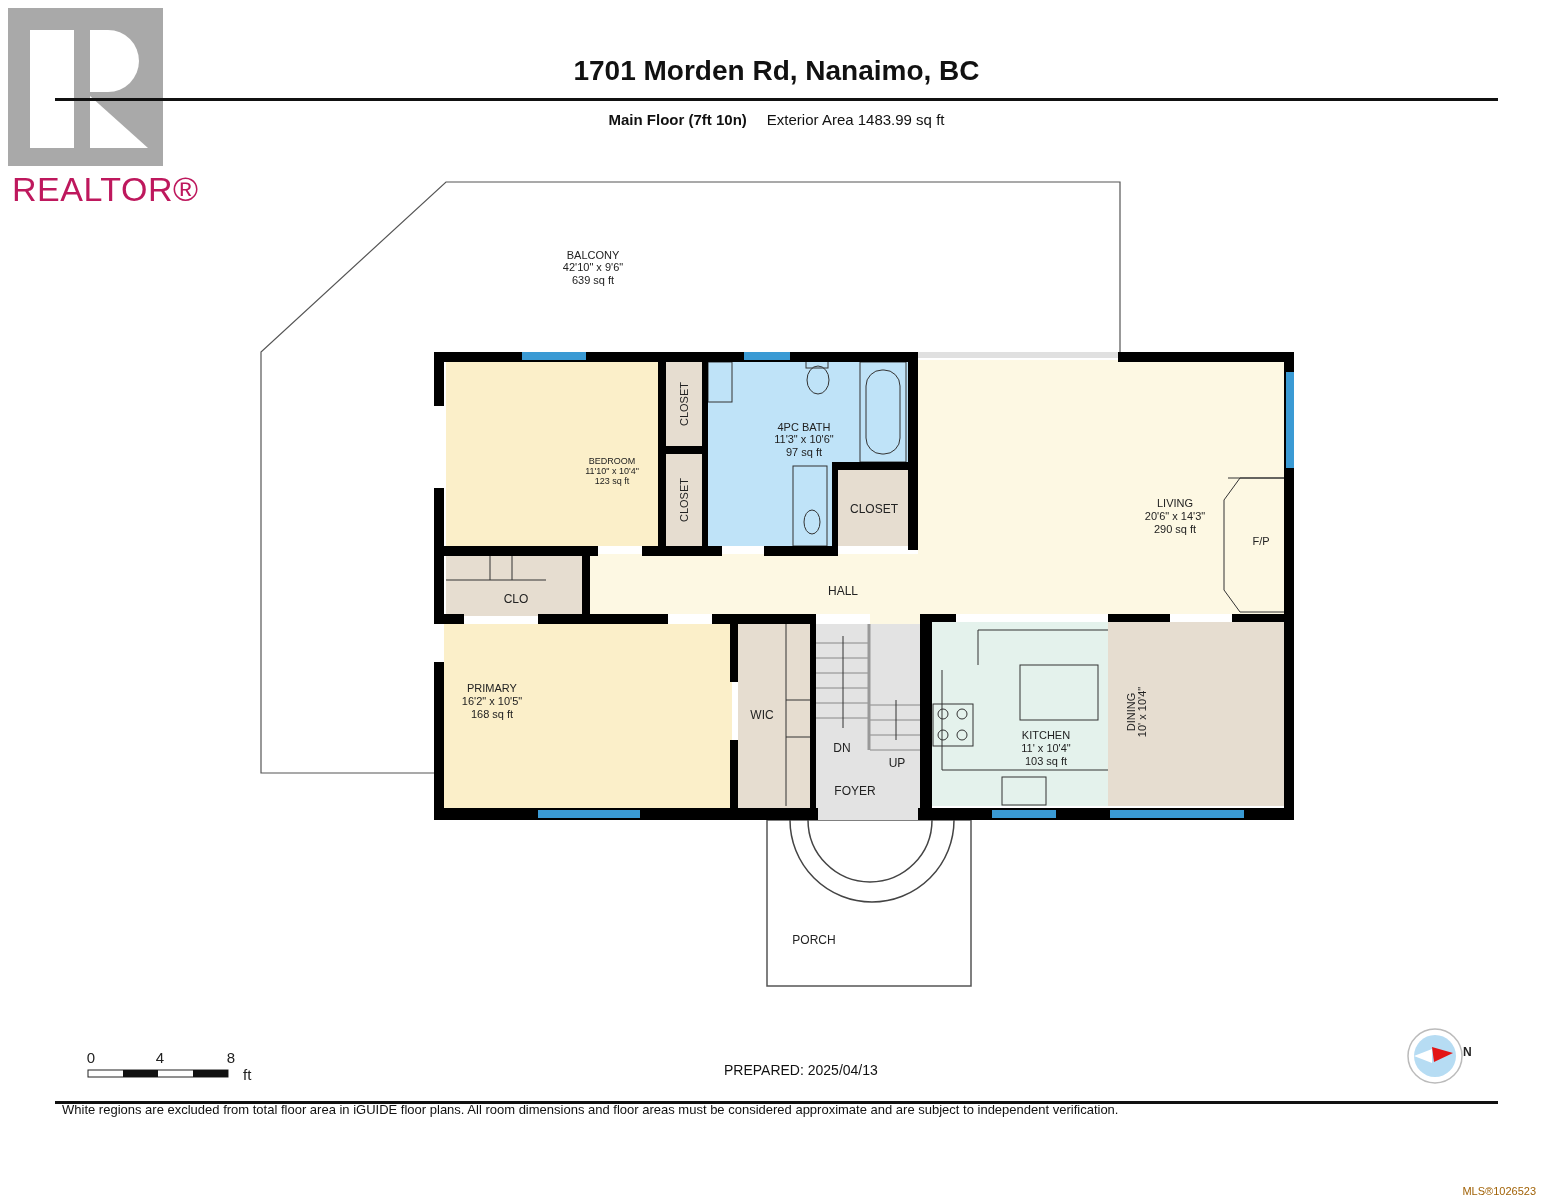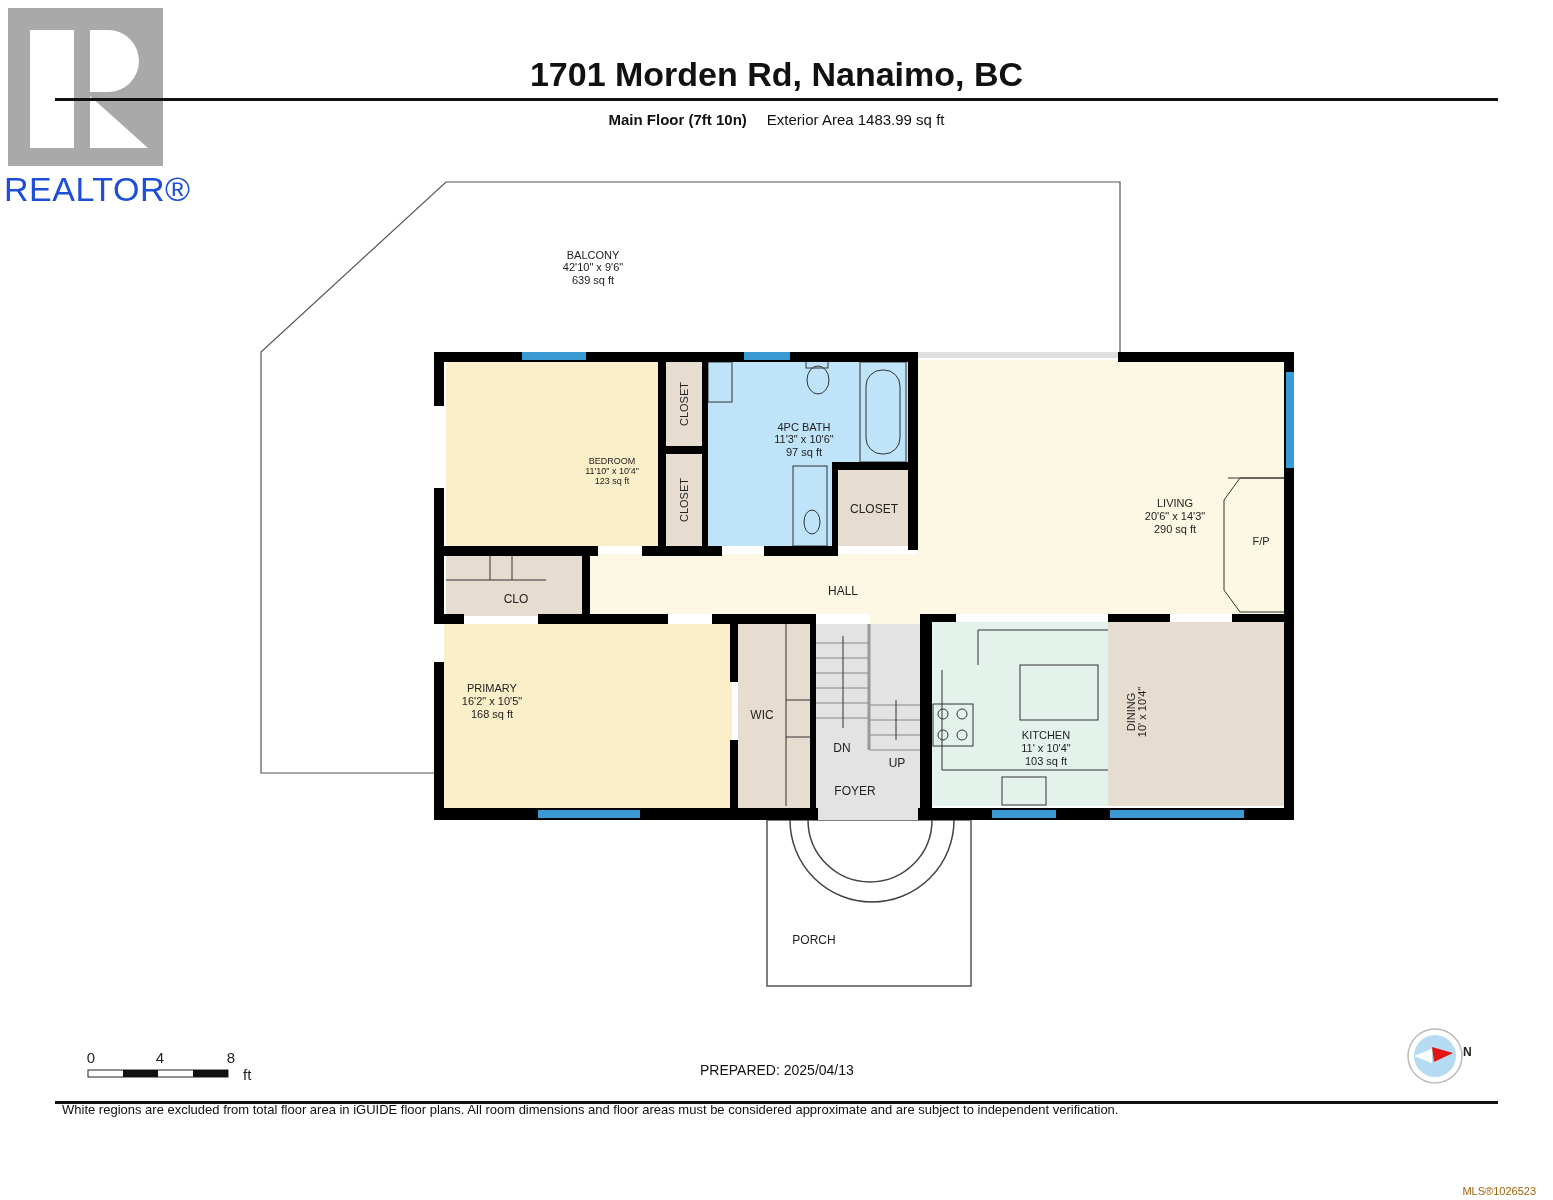--- a/index.html
+++ b/index.html
@@ -1,25 +1,25 @@
 <!DOCTYPE html>
 <html><head>
 <meta charset="utf-8">
 <style>
   html, body { margin:0; padding:0; background:#fff; }
   body { width:1553px; height:1200px; position:relative; overflow:hidden; font-family:"Liberation Sans", sans-serif; color:#111; }
   .abs { position:absolute; }
   #logo-box { left:8px; top:8px; width:155px; height:158px; background:#a9a9a9; }
-  #logo-text { left:4px; top:170px; font-size:34px; color:#1d4ed8; letter-spacing:0.5px; }
-  #title { left:0; width:1553px; top:55px; text-align:center; font-weight:bold; font-size:34px; }
+  #logo-text { left:12px; top:170px; font-size:34px; color:#be185d; letter-spacing:0.5px; }
+  #title { left:0; width:1553px; top:55px; text-align:center; font-weight:bold; font-size:28px; }
   #title-rule { left:55px; top:98px; width:1443px; height:3px; background:#111; }
   #subtitle { left:0; width:1553px; top:111px; text-align:center; font-size:15px; }
   #subtitle b { margin-right:20px; }
   svg text { font-family:"Liberation Sans", sans-serif; fill:#222; }
-  #prepared { left:700px; top:1062px; font-size:14px; }
+  #prepared { left:724px; top:1062px; font-size:14px; }
   #footer-rule { left:55px; top:1101px; width:1443px; height:3px; background:#111; }
   #disclaimer { left:62px; top:1102px; font-size:13px; }
   #mls { right:17px; top:1185px; font-size:11px; color:#a16207; }
 </style>
 </head>
 <body>
 
 <div class="abs" id="logo-box">
   <svg width="155" height="158" viewBox="0 0 155 158">
     <rect x="22" y="22" width="44" height="118" fill="#fff"></rect>

